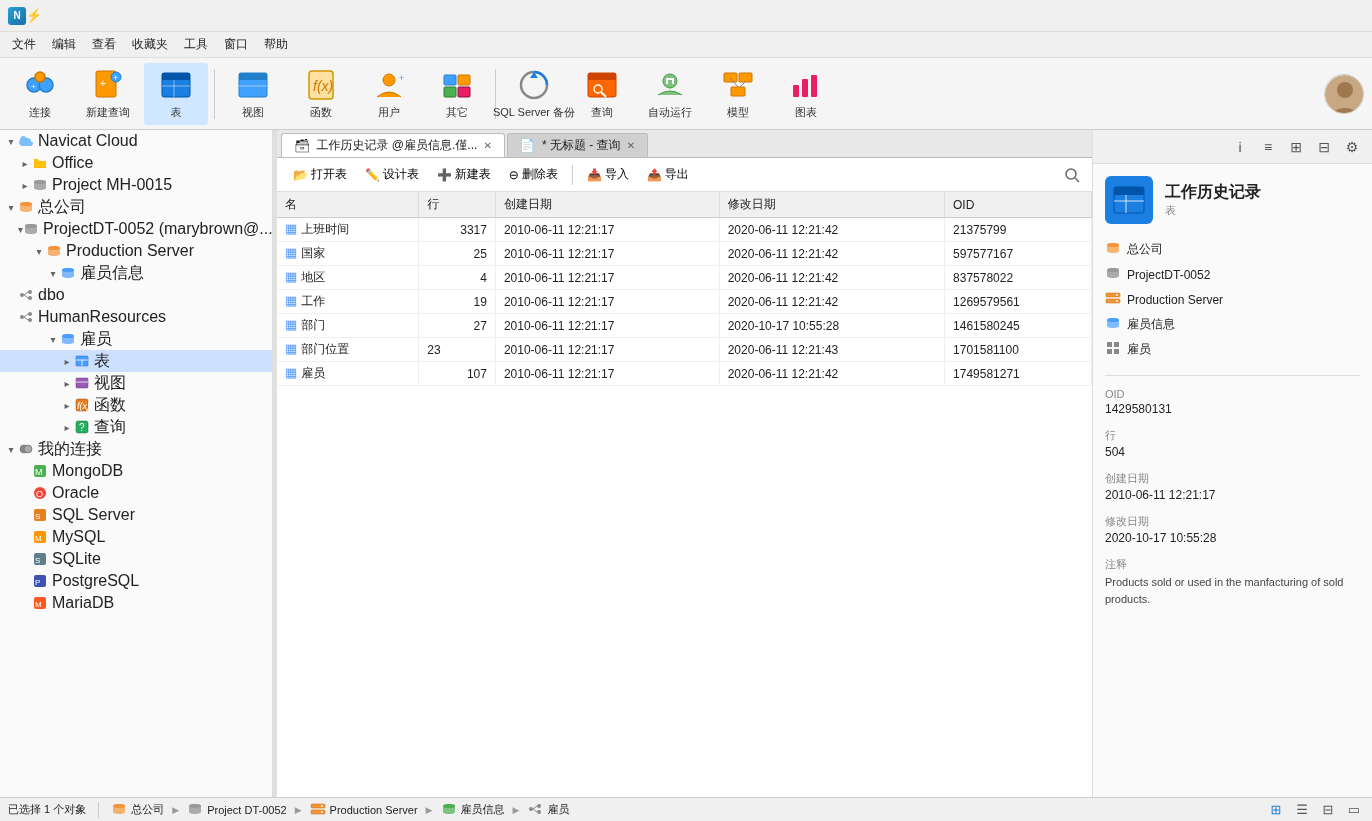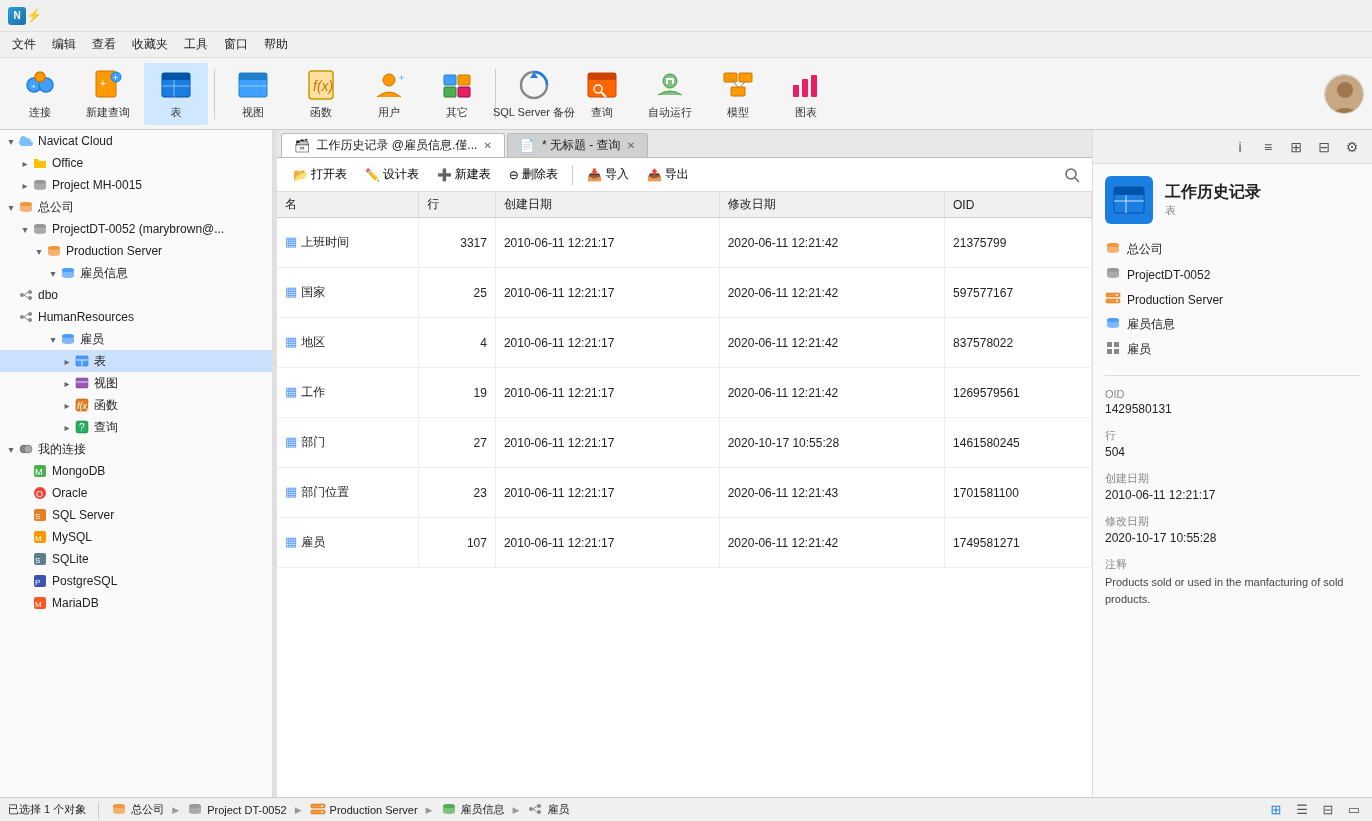--- a/index.html
+++ b/index.html
@@ -25,42 +25,42 @@
     
     #main { display: flex; height: calc(821px - 32px - 26px - 72px - 24px); }
 
     
     #sidebar { width: 273px; background: #fafafa; border-right: 1px solid #ddd; overflow-y: auto; overflow-x: hidden; position: relative; }
     #sidebar-resizer { width: 4px; background: transparent; cursor: col-resize; }
     .tree-item { display: flex; align-items: center; padding: 2px 4px; cursor: pointer; white-space: nowrap; height: 22px; }
     .tree-item.selected { background: #cce0ff; }
     .tree-arrow { display: inline-block; width: 14px; text-align: center; font-size: 10px; color: #666; }
     .tree-icon { width: 16px; height: 16px; margin-right: 4px; display: inline-flex; align-items: center; justify-content: center; font-size: 14px; flex-shrink: 0; }
-    .tree-label { font-size: 12px; }
+    .tree-label { font-size: 16px; }
 
     
     #content { flex: 1; display: flex; flex-direction: column; overflow: hidden; }
 
     
     #tabs { height: 28px; background: #e8e8e8; display: flex; align-items: flex-end; border-bottom: 1px solid #bbb; padding-left: 4px; }
     .tab { height: 24px; padding: 0 12px; display: flex; align-items: center; background: #d0d0d0; border: 1px solid #bbb; border-bottom: none; cursor: pointer; font-size: 12px; gap: 6px; margin-right: 2px; border-radius: 3px 3px 0 0; }
     .tab.active { background: #fff; z-index: 1; }
     .tab-close { font-size: 10px; color: #666; cursor: pointer; }
 
     
     #obj-toolbar { height: 34px; background: #fff; border-bottom: 1px solid #ddd; display: flex; align-items: center; padding: 0 8px; gap: 2px; }
     .obj-btn { display: flex; align-items: center; gap: 3px; padding: 3px 8px; cursor: pointer; border: none; background: transparent; font-size: 12px; border-radius: 3px; }
     .obj-sep { width: 1px; height: 20px; background: #ccc; margin: 0 4px; }
     .obj-search { margin-left: auto; width: 24px; height: 24px; display: flex; align-items: center; justify-content: center; cursor: pointer; }
 
     
     #table-container { flex: 1; overflow-y: auto; background: #fff; }
     table { width: 100%; border-collapse: collapse; }
     thead th { background: #f0f0f0; border-bottom: 1px solid #ccc; border-right: 1px solid #ddd; padding: 4px 8px; text-align: left; font-weight: normal; font-size: 12px; position: sticky; top: 0; z-index: 1; }
-    tbody td { border-bottom: 1px solid #eee; border-right: 1px solid #eee; padding: 16px 8px; font-size: 12px; }
+    tbody td { border-bottom: 1px solid #eee; border-right: 1px solid #eee; padding: 3px 8px; font-size: 12px; }
     tbody tr.selected { background: #4a9eff; color: white; }
 
     
     #right-panel { width: 280px; background: #fafafa; border-left: 1px solid #ddd; overflow-y: auto; padding: 0; }
     #right-panel-toolbar { height: 34px; background: #f0f0f0; border-bottom: 1px solid #ddd; display: flex; align-items: center; justify-content: flex-end; padding: 0 8px; gap: 4px; }
     .rp-btn { width: 24px; height: 24px; display: flex; align-items: center; justify-content: center; cursor: pointer; font-size: 14px; color: #555; border-radius: 3px; }
     #right-panel-content { padding: 12px; }
     .rp-header { display: flex; align-items: center; gap: 12px; margin-bottom: 16px; }
     .rp-big-icon { width: 48px; height: 48px; background: #1a7fe0; border-radius: 6px; display: flex; align-items: center; justify-content: center; color: white; font-size: 24px; }
     .rp-title { font-size: 16px; font-weight: bold; }
@@ -580,21 +580,21 @@
             </tr>
             <tr class="">
               <td><span style="color:#5599ff; font-size:13px; margin-right:4px;">▦</span>部门</td>
               <td style="text-align: right;">27</td>
               <td>2010-06-11 12:21:17</td>
               <td>2020-10-17 10:55:28</td>
               <td>1461580245</td>
             </tr>
             <tr class="">
               <td><span style="color:#5599ff; font-size:13px; margin-right:4px;">▦</span>部门位置</td>
-              <td style="text-align: right; margin-top: 40px;">23</td>
+              <td style=" margin-top: 40px;">23</td>
               <td>2010-06-11 12:21:17</td>
               <td>2020-06-11 12:21:43</td>
               <td>1701581100</td>
             </tr>
             <tr class="">
               <td><span style="color:#5599ff; font-size:13px; margin-right:4px;">▦</span>雇员</td>
               <td style="text-align: right;">107</td>
               <td>2010-06-11 12:21:17</td>
               <td>2020-06-11 12:21:42</td>
               <td>1749581271</td>

